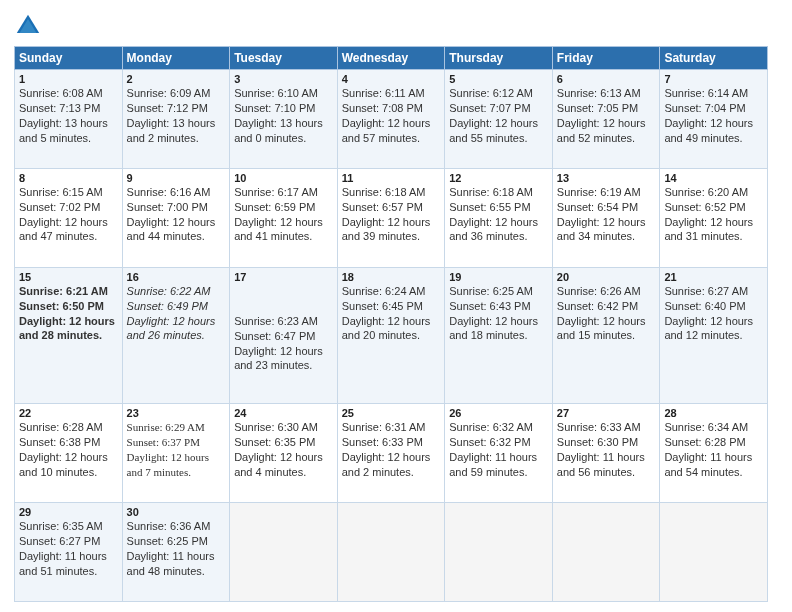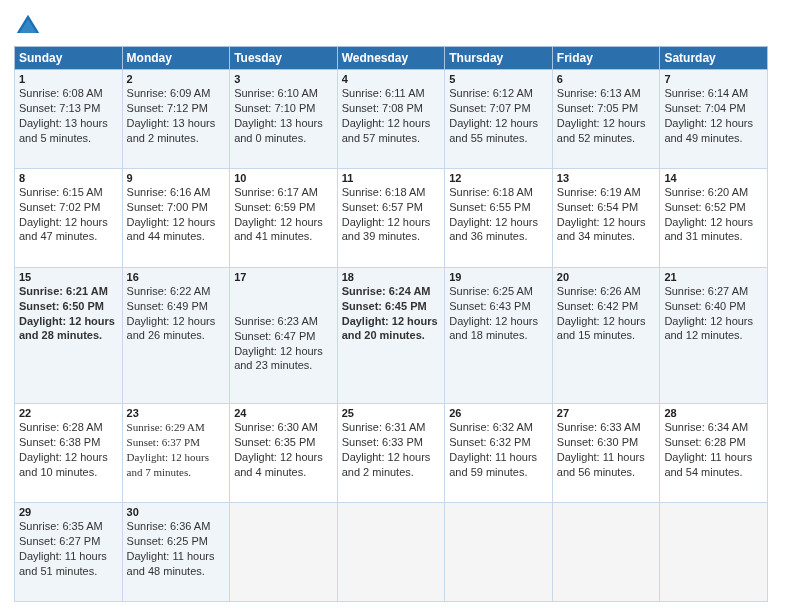--- a/index.html
+++ b/index.html
@@ -237,35 +237,35 @@
         <tr>
           <td>
             <span class="day-num">15</span>
             <div class="day-info" style="white-space: pre-line; font-weight: bold;">Sunrise: 6:21 AM
 Sunset: 6:50 PM
 Daylight: 12 hours
 and 28 minutes.</div>
           </td>
           <td>
             <span class="day-num">16</span>
-            <div class="day-info" style="white-space: pre-line;">Sunrise: 6:22 AM
+            <div class="day-info" style="white-space: pre-line; font-style: italic;">Sunrise: 6:22 AM
 Sunset: 6:49 PM
 Daylight: 12 hours
 and 26 minutes.</div>
           </td>
           <td>
             <span class="day-num">17</span>
             <div class="day-info" style="white-space: pre-line; margin-top: 31px;">Sunrise: 6:23 AM
 Sunset: 6:47 PM
 Daylight: 12 hours
 and 23 minutes.</div>
           </td>
           <td>
             <span class="day-num">18</span>
-            <div class="day-info" style="white-space: pre-line; font-weight: bold;">Sunrise: 6:24 AM
+            <div class="day-info" style="white-space: pre-line;">Sunrise: 6:24 AM
 Sunset: 6:45 PM
 Daylight: 12 hours
 and 20 minutes.</div>
           </td>
           <td>
             <span class="day-num">19</span>
             <div class="day-info" style="white-space: pre-line;">Sunrise: 6:25 AM
 Sunset: 6:43 PM
 Daylight: 12 hours
 and 18 minutes.</div>

